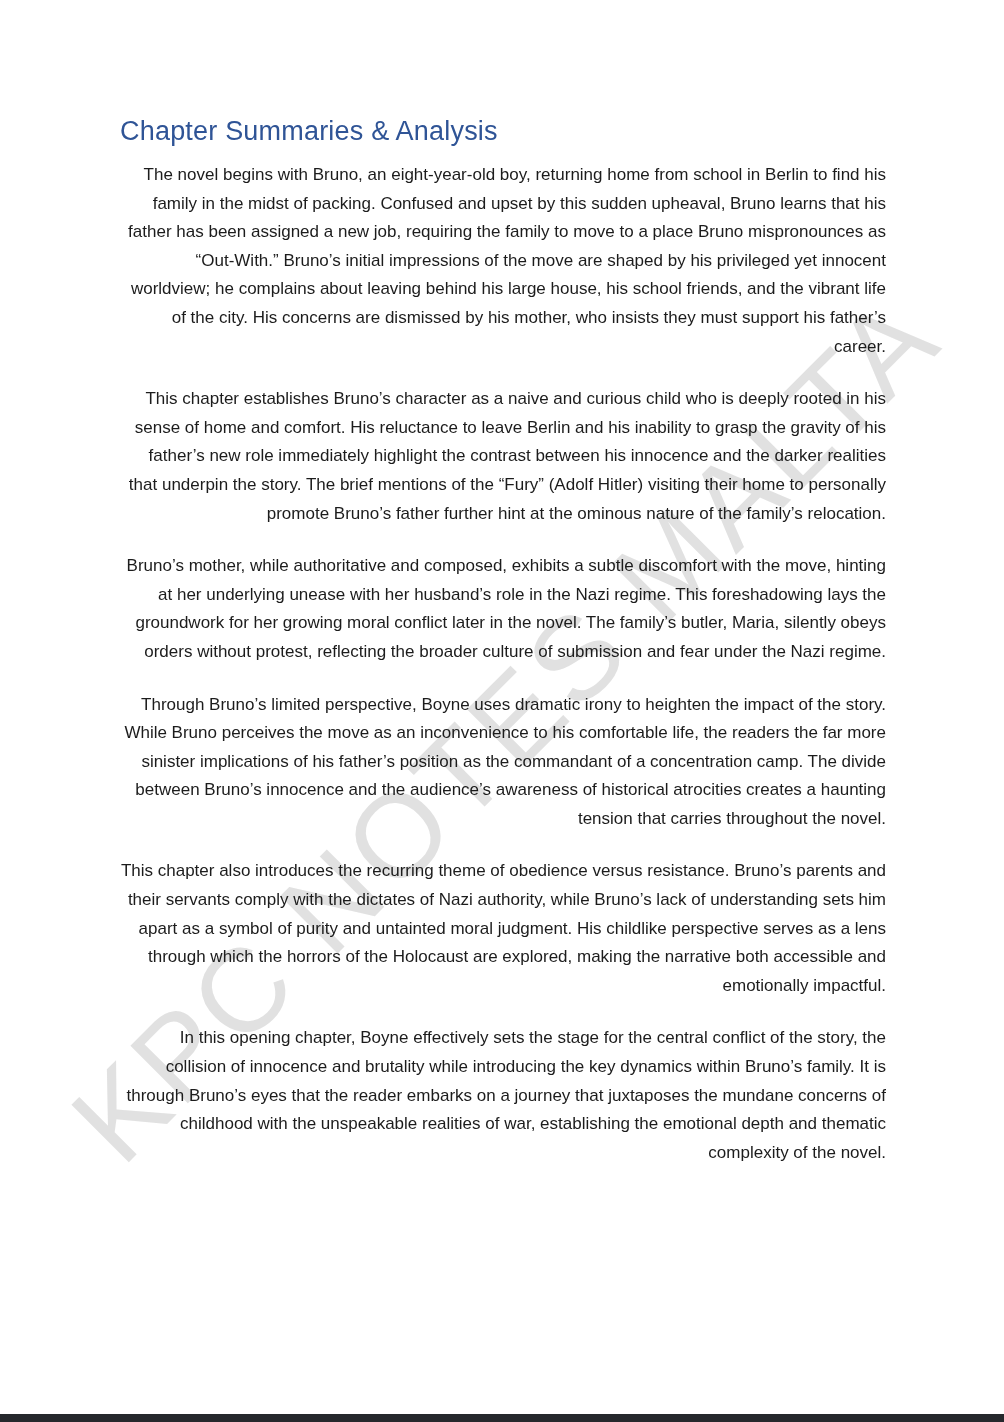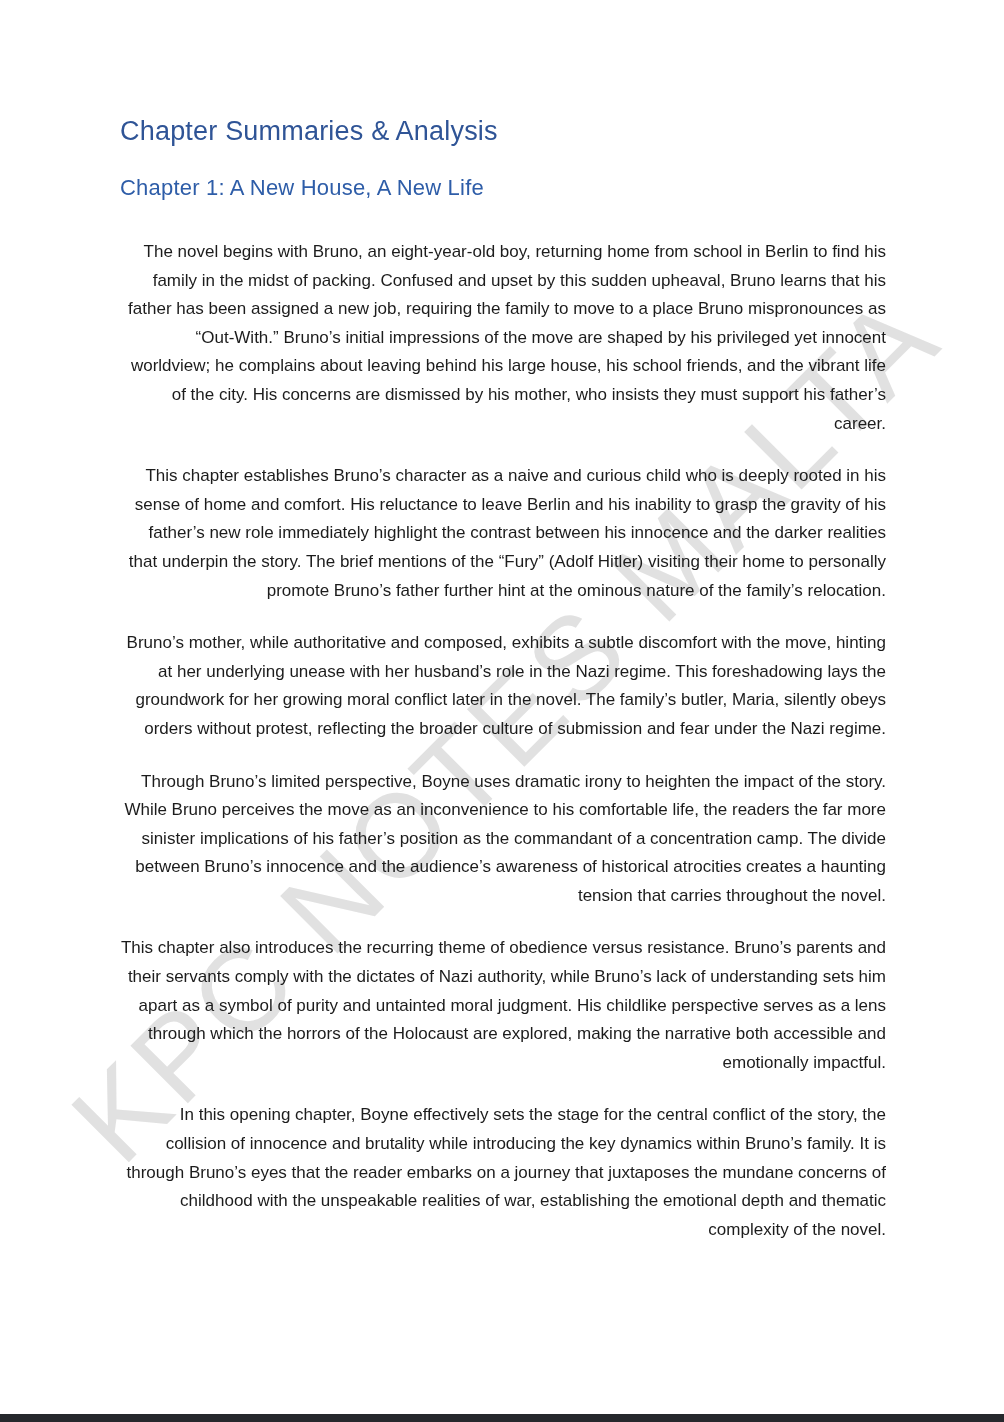--- a/index.html
+++ b/index.html
@@ -29,21 +29,21 @@
     pointer-events: none;
     user-select: none;
     z-index: 1;
   }
   .content {
     position: relative;
     z-index: 2;
     padding: 116px 118px 0 120px;
   }
   h1.doc-title {
-    margin: 0 0 28px 0;
+    margin: 0 0 14px 0;
     font-size: 27px;
     font-weight: 400;
     color: var(--h1-color, #2F5496);
     letter-spacing: 0.2px;
   }
   h2.chapter-title {
     margin: 0 0 37px 0;
     font-size: 22px;
     font-weight: 400;
     color: var(--h2-color, #2E5DA8);
@@ -68,21 +68,20 @@
   }
 </style>
 </head>
 <body>
 
 <div class="page">
   <div class="watermark">KPC NOTES MALTA</div>
 
   <div class="content">
     <h1 class="doc-title">Chapter Summaries &amp; Analysis</h1>
-    <h2 class="chapter-title">Chapter 1: A New House, A New Life</h2>
     <div class="paragraphs">
         <p>The novel begins with Bruno, an eight-year-old boy, returning home from school in Berlin to find his family in the midst of packing. Confused and upset by this sudden upheaval, Bruno learns that his father has been assigned a new job, requiring the family to move to a place Bruno mispronounces as “Out-With.” Bruno’s initial impressions of the move are shaped by his privileged yet innocent worldview; he complains about leaving behind his large house, his school friends, and the vibrant life of the city. His concerns are dismissed by his mother, who insists they must support his father’s career.</p>
         <p>This chapter establishes Bruno’s character as a naive and curious child who is deeply rooted in his sense of home and comfort. His reluctance to leave Berlin and his inability to grasp the gravity of his father’s new role immediately highlight the contrast between his innocence and the darker realities that underpin the story. The brief mentions of the “Fury” (Adolf Hitler) visiting their home to personally promote Bruno’s father further hint at the ominous nature of the family’s relocation.</p>
         <p>Bruno’s mother, while authoritative and composed, exhibits a subtle discomfort with the move, hinting at her underlying unease with her husband’s role in the Nazi regime. This foreshadowing lays the groundwork for her growing moral conflict later in the novel. The family’s butler, Maria, silently obeys orders without protest, reflecting the broader culture of submission and fear under the Nazi regime.</p>
         <p>Through Bruno’s limited perspective, Boyne uses dramatic irony to heighten the impact of the story. While Bruno perceives the move as an inconvenience to his comfortable life, the readers the far more sinister implications of his father’s position as the commandant of a concentration camp. The divide between Bruno’s innocence and the audience’s awareness of historical atrocities creates a haunting tension that carries throughout the novel.</p>
         <p>This chapter also introduces the recurring theme of obedience versus resistance. Bruno’s parents and their servants comply with the dictates of Nazi authority, while Bruno’s lack of understanding sets him apart as a symbol of purity and untainted moral judgment. His childlike perspective serves as a lens through which the horrors of the Holocaust are explored, making the narrative both accessible and emotionally impactful.</p>
         <p>In this opening chapter, Boyne effectively sets the stage for the central conflict of the story, the collision of innocence and brutality while introducing the key dynamics within Bruno’s family. It is through Bruno’s eyes that the reader embarks on a journey that juxtaposes the mundane concerns of childhood with the unspeakable realities of war, establishing the emotional depth and thematic complexity of the novel.</p>
       </div>
   </div>
 

